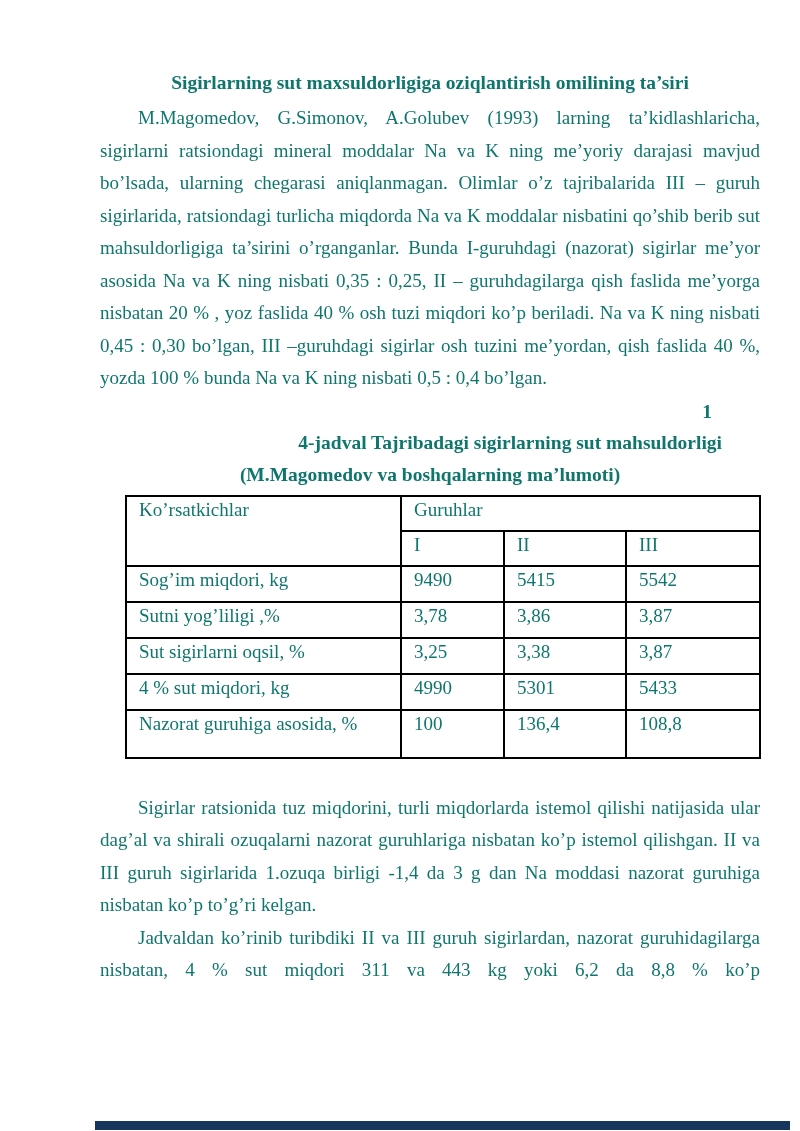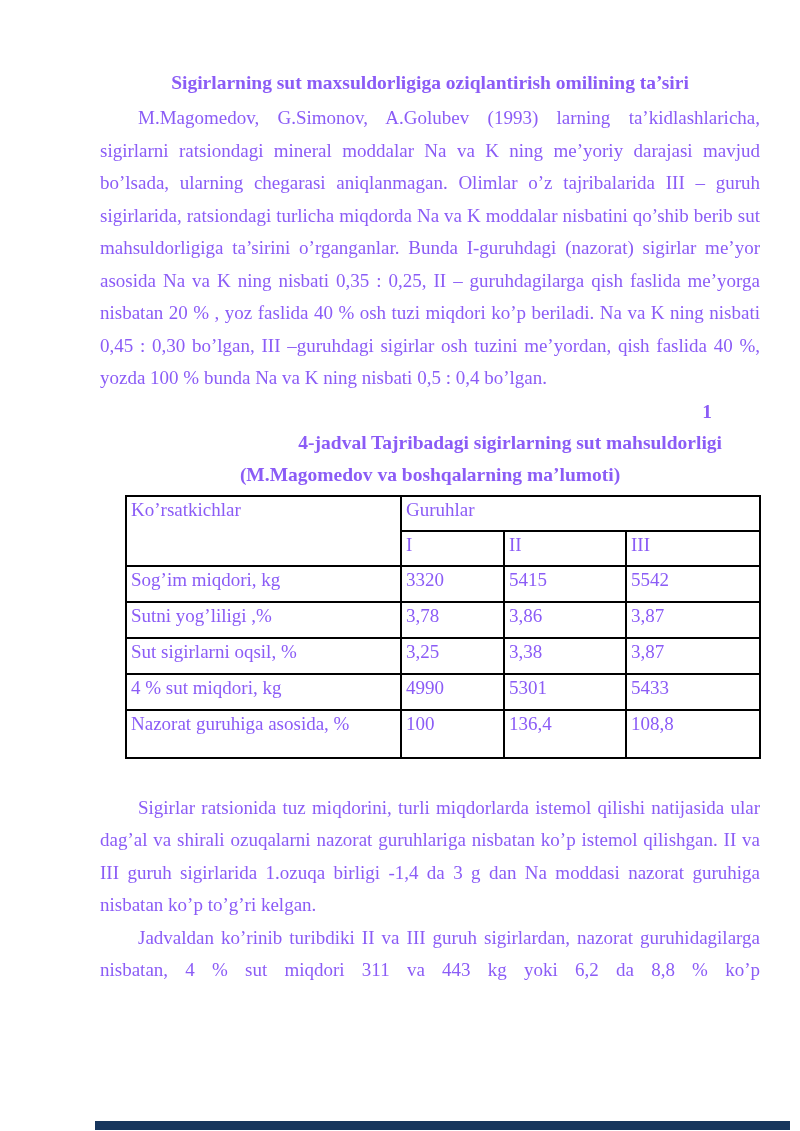--- a/index.html
+++ b/index.html
@@ -1,18 +1,18 @@
 <!DOCTYPE html>
 <html><head>
 <meta charset="utf-8">
 <style>
   html,body { margin:0; padding:0; background:#ffffff; }
   .page {
     width:800px; height:1131px; position:relative; overflow:hidden;
-    background:#ffffff; color:#8b5cf6;
+    background:#ffffff; color:#0f766e;
     font-family:"Liberation Serif", serif;
   }
   .content { position:absolute; left:100px; top:70px; width:660px; }
 
   .title {
     font-weight:bold; font-size:19.5px; line-height:26px;
     text-align:center; margin:0 0 6px 0;
   }
   .p { font-size:19px; text-align:justify; text-indent:38px; margin:0; }
   .p-single { line-height:25px; }
@@ -30,21 +30,21 @@
     font-weight:bold; font-size:19.5px; line-height:31px;
     text-align:center;
   }
 
   table.results {
     border-collapse:collapse; table-layout:fixed;
     width:634px; margin:5px 0 0 25px;
   }
   table.results td {
     border:2px solid #000; font-size:19px; vertical-align:top;
-    padding:2px 4px; overflow:hidden;font-family:Liberation Serif, serif;
+    padding:2px 12px; overflow:hidden;font-family:Liberation Serif, serif;
   }
   td.lbl { text-align:left; padding-left:8px; }
   td.val { }
   tr.rh  td { height:29px; }
   tr.rd  td { height:30px;border-radius:7px; }
   tr.rlast td { height:42px; }
 
   .p3 { margin-top:33px; }
   .p4 { text-align-last:justify; }
 
@@ -80,21 +80,21 @@
           <td class="lbl" rowspan="2">Ko’rsatkichlar</td>
           <td class="val" colspan="3">Guruhlar</td>
         </tr>
         <tr class="rh">
           <td class="val">I</td>
           <td class="val">II</td>
           <td class="val">III</td>
         </tr>
         <tr class="rd">
           <td class="lbl">Sog’im miqdori,  kg</td>
-          <td class="val">3320</td>
+          <td class="val">9490</td>
           <td class="val">5415</td>
           <td class="val">5542</td>
         </tr>
         <tr class="rd">
           <td class="lbl">Sutni yog’liligi ,%</td>
           <td class="val">3,78</td>
           <td class="val">3,86</td>
           <td class="val">3,87</td>
         </tr>
         <tr class="rd">

